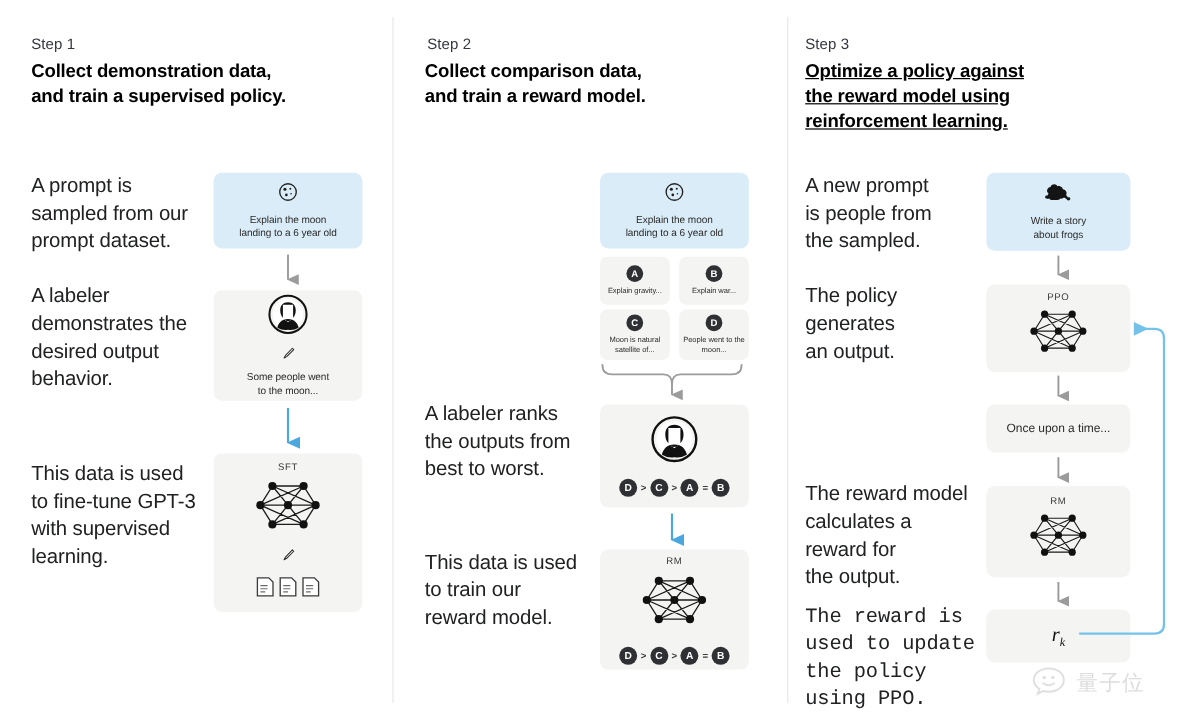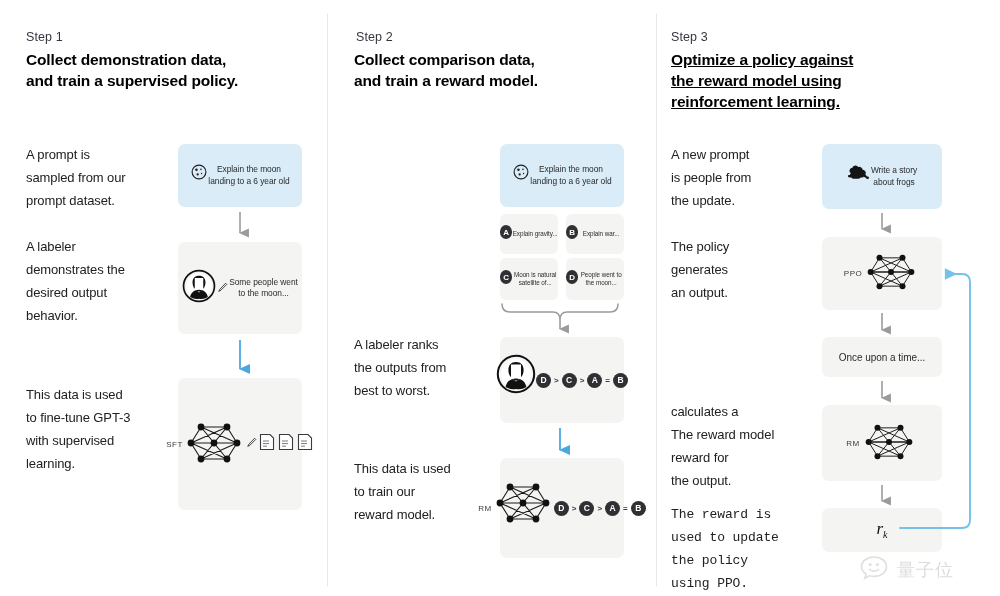--- a/index.html
+++ b/index.html
@@ -39,33 +39,33 @@
     font-size:15.5px;
     font-weight:bold;
     line-height:21px;
     color:#000000;
     letter-spacing:-.15px;
   }
 
   
   .copy{
     position:absolute;
-    font-size:13px;
+    font-size:17px;
     line-height:23px;
     color:#202123;
     letter-spacing:-.1px;
   }
 
   
   .card{
     position:absolute;
     border-radius:7px;
     box-sizing:border-box;
     display:flex;
-    flex-direction:row;
+    flex-direction:column;
     align-items:center;
     justify-content:center;
   }
   .card.prompt{background:#d9ecf7;}
   .card.grey{background:#f4f4f2;}
   .card.mini{background:#f4f4f2;border-radius:6px;}
 
   .card-text{
     font-size:8.4px;
     line-height:11.5px;
@@ -372,30 +372,30 @@
     <div class="step-label" style="left:14px;top:30px;">Step 3</div>
     <div class="step-title" style="left:14px;top:49px;width:310px;text-decoration:underline;">
       <div>Optimize a policy against</div>
       <div>the reward model using</div>
       <div>reinforcement learning.</div>
     </div>
 
     <div class="copy" style="left:14px;top:143px;width:160px;">
       <div>A new prompt</div>
       <div>is people from</div>
-      <div>the update.</div>
+      <div>the sampled.</div>
     </div>
     <div class="copy" style="left:14px;top:235px;width:160px;">
       <div>The policy</div>
       <div>generates</div>
       <div>an output.</div>
     </div>
     <div class="copy" style="left:14px;top:400px;width:170px;">
+      <div>The reward model</div>
       <div>calculates a</div>
-      <div>The reward model</div>
       <div>reward for</div>
       <div>the output.</div>
     </div>
     <div class="copy" style="left:14px;top:503px;width:170px;font-family:Liberation Mono, monospace;">
       <div>The reward is</div>
       <div>used to update</div>
       <div>the policy</div>
       <div>using PPO.</div>
     </div>
 

